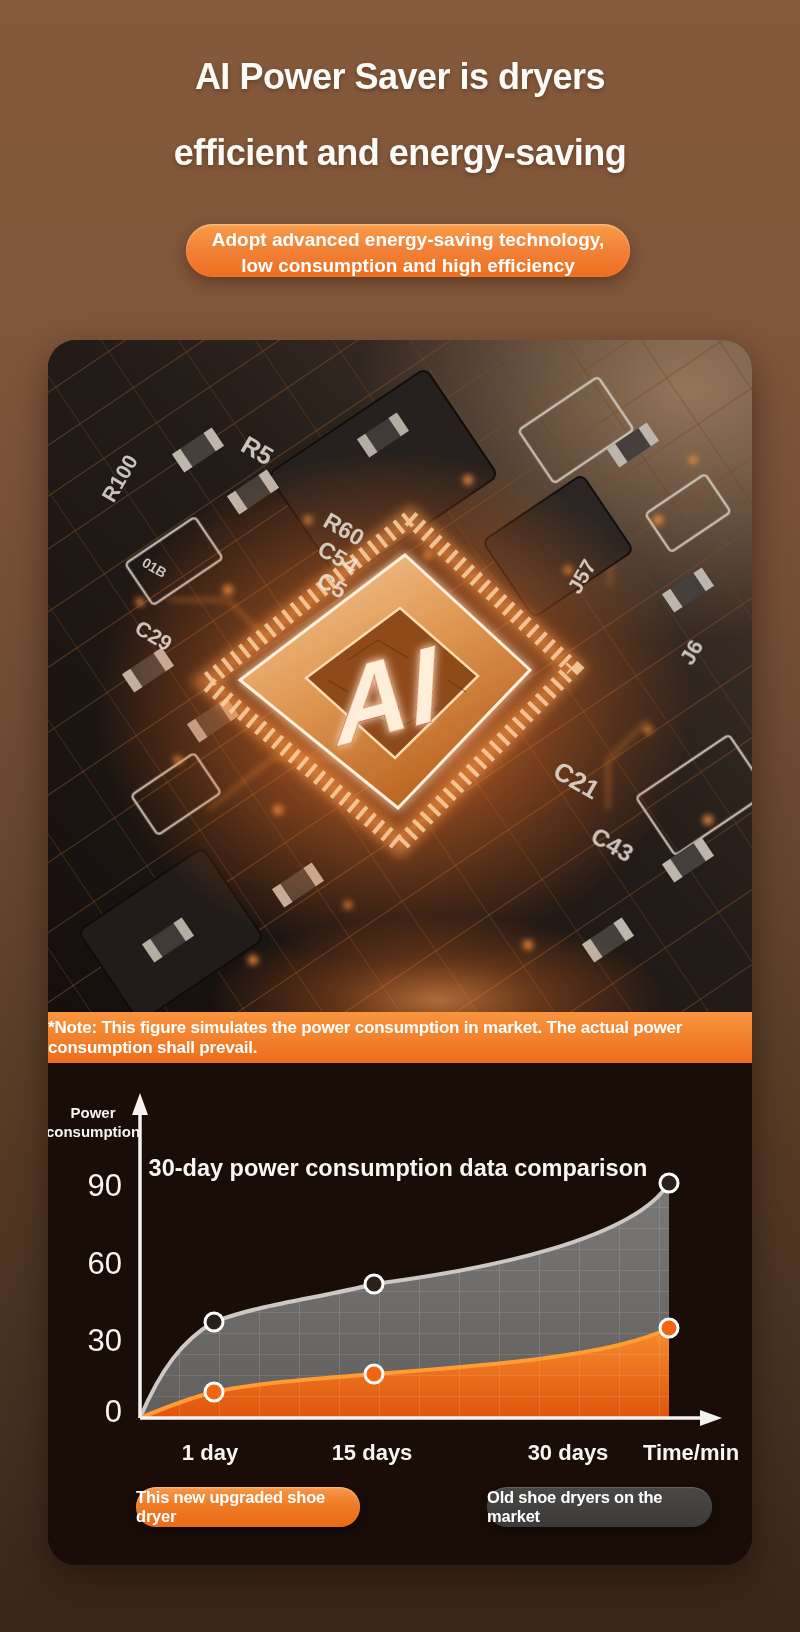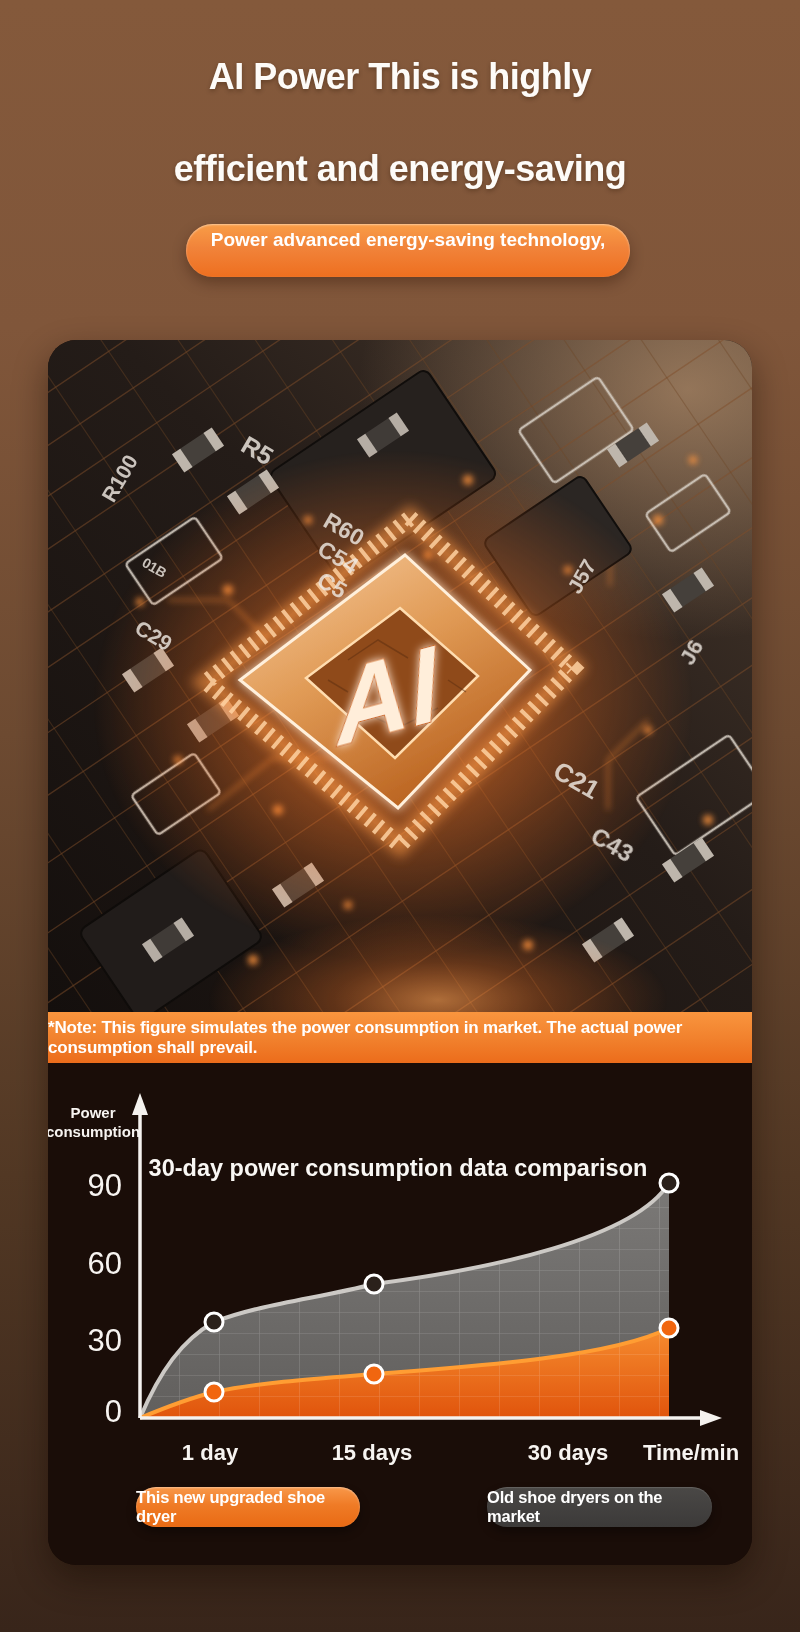--- a/index.html
+++ b/index.html
@@ -3,21 +3,21 @@
 <meta charset="utf-8">
 <style>
   html,body{margin:0;padding:0;}
   body{
     width:800px;height:1632px;position:relative;overflow:hidden;
     font-family:"Liberation Sans","DejaVu Sans",sans-serif;
     background:linear-gradient(180deg,#84593b 0%,#80563a 20%,#6d4a31 45%,#523824 72%,#38251a 100%);
   }
   .hdr-line{position:absolute;left:0;width:800px;text-align:center;color:#fdfbf8;
     font-weight:700;font-size:36px;letter-spacing:-0.5px;text-shadow:0 2px 4px rgba(40,20,5,.35);}
-  #title1{top:56px;} #title2{top:148px;}
+  #title1{top:56px;} #title2{top:132px;}
   .badge{position:absolute;left:186px;top:224px;width:444px;height:53px;border-radius:27px;
     background:linear-gradient(180deg,#f99d47 0%,#f1833a 45%,#ee6f1f 100%);
     box-shadow:0 6px 14px rgba(40,15,0,.35), inset 0 1px 2px rgba(255,255,255,.45);
     color:#fff;text-align:center;font-size:19px;font-weight:700;line-height:1.35;padding-top:3px;box-sizing:border-box;}
   .panel{position:absolute;left:48px;top:340px;width:704px;height:1225px;border-radius:28px;
     overflow:hidden;background:#1a0d08;box-shadow:0 14px 34px rgba(20,8,0,.45);}
   .photo{display:block;width:704px;height:672px;}
   .notebar{width:704px;height:51px;display:flex;align-items:center;justify-content:center;
     background:linear-gradient(180deg,#f9953e 0%,#f1802c 55%,#ec6c1b 100%);
     color:#fff;font-size:17px;font-weight:700;letter-spacing:-0.2px;}
@@ -29,25 +29,26 @@
     background:linear-gradient(180deg,#f8984a 0%,#ef7b26 45%,#e96a14 100%);
     box-shadow:0 5px 10px rgba(0,0,0,.35), inset 0 1px 2px rgba(255,255,255,.4);justify-content:flex-end;}
   #pill-old{left:443px;top:1487px;width:225px;
     background:linear-gradient(180deg,#4a4846 0%,#3c3a39 100%);
     box-shadow:0 5px 10px rgba(0,0,0,.35), inset 0 1px 1px rgba(255,255,255,.15);margin-left:44px;}
   svg text{font-family:"Liberation Sans","DejaVu Sans",sans-serif;}
 </style>
 </head>
 <body>
 
-<div class="hdr-line" id="title1">AI Power This is highly</div>
+<div class="hdr-line" id="title1">AI Power Saver is dryers</div>
 <div class="hdr-line" id="title2">efficient and energy-saving</div>
 <div class="badge">
   <div>
-    <div>Power advanced energy-saving technology,</div>
+    <div>Adopt advanced energy-saving technology,</div>
+    <div>low consumption and high efficiency</div>
   </div>
 </div>
 
 <div class="panel">
 
   <svg class="photo" viewBox="0 0 704 672">
     <defs>
       <linearGradient id="board" x1="0" y1="1" x2="1" y2="0">
         <stop offset="0" stop-color="#140f0d"></stop>
           <stop offset="0.55" stop-color="#241c18"></stop>

